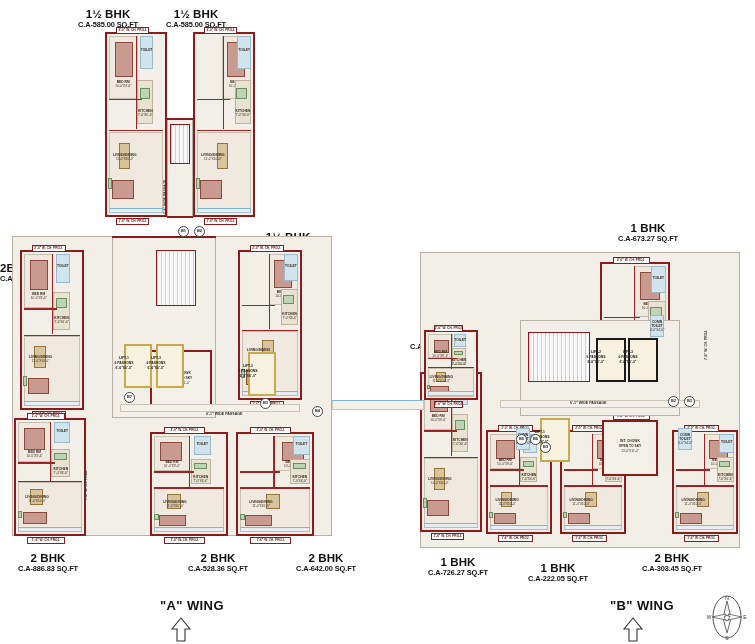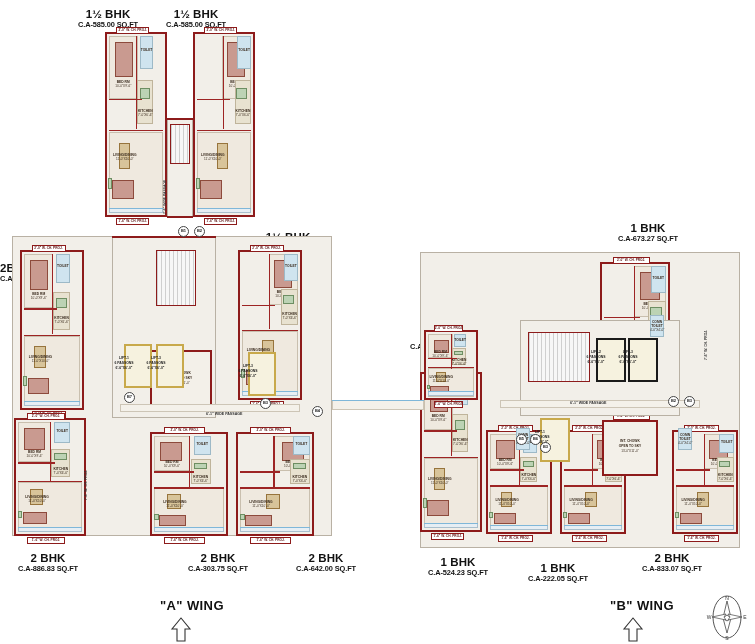--- a/index.html
+++ b/index.html
@@ -87,37 +87,37 @@
     <div class="unit-label" style="left: 648px; top: 222px; width: 90px; margin-left: -45px;">
       <div class="ttl">1 BHK</div>
       <div class="area">C.A-673.27 SQ.FT</div>
     </div>
     <div class="unit-label" style="left: 48px; top: 552px; width: 90px; margin-left: -45px;">
       <div class="ttl">2 BHK</div>
       <div class="area">C.A-886.83 SQ.FT</div>
     </div>
     <div class="unit-label" style="left: 218px; top: 552px; width: 90px; margin-left: -45px;">
       <div class="ttl">2 BHK</div>
-      <div class="area">C.A-303.75 SQ.FT</div>
+      <div class="area">C.A-528.36 SQ.FT</div>
     </div>
     <div class="unit-label" style="left: 326px; top: 552px; width: 90px; margin-left: -45px;">
       <div class="ttl">2 BHK</div>
       <div class="area">C.A-642.00 SQ.FT</div>
     </div>
     <div class="unit-label" style="left: 458px; top: 556px; width: 90px; margin-left: -45px;">
       <div class="ttl">1 BHK</div>
-      <div class="area">C.A-524.23 SQ.FT</div>
+      <div class="area">C.A-726.27 SQ.FT</div>
     </div>
     <div class="unit-label" style="left: 558px; top: 562px; width: 90px; margin-left: -45px;">
       <div class="ttl">1 BHK</div>
       <div class="area">C.A-222.05 SQ.FT</div>
     </div>
     <div class="unit-label" style="left: 672px; top: 552px; width: 90px; margin-left: -45px;">
       <div class="ttl">2 BHK</div>
-      <div class="area">C.A-833.07 SQ.FT</div>
+      <div class="area">C.A-303.45 SQ.FT</div>
     </div>
   </div>
 
 <div class="wing" style="left:160px;top:598px;">"A" WING</div>
 <svg class="wing-arrow" style="left:168px;top:616px;" width="26" height="26" viewBox="0 0 26 26">
   <path d="M13 2 L22 13 L17 13 L17 25 L9 25 L9 13 L4 13 Z" fill="#ffffff" stroke="#333" stroke-width="1.1"></path>
 </svg>
 
 <div class="wing" style="left:610px;top:598px;">"B" WING</div>
 <svg class="wing-arrow" style="left:620px;top:616px;" width="26" height="26" viewBox="0 0 26 26">

